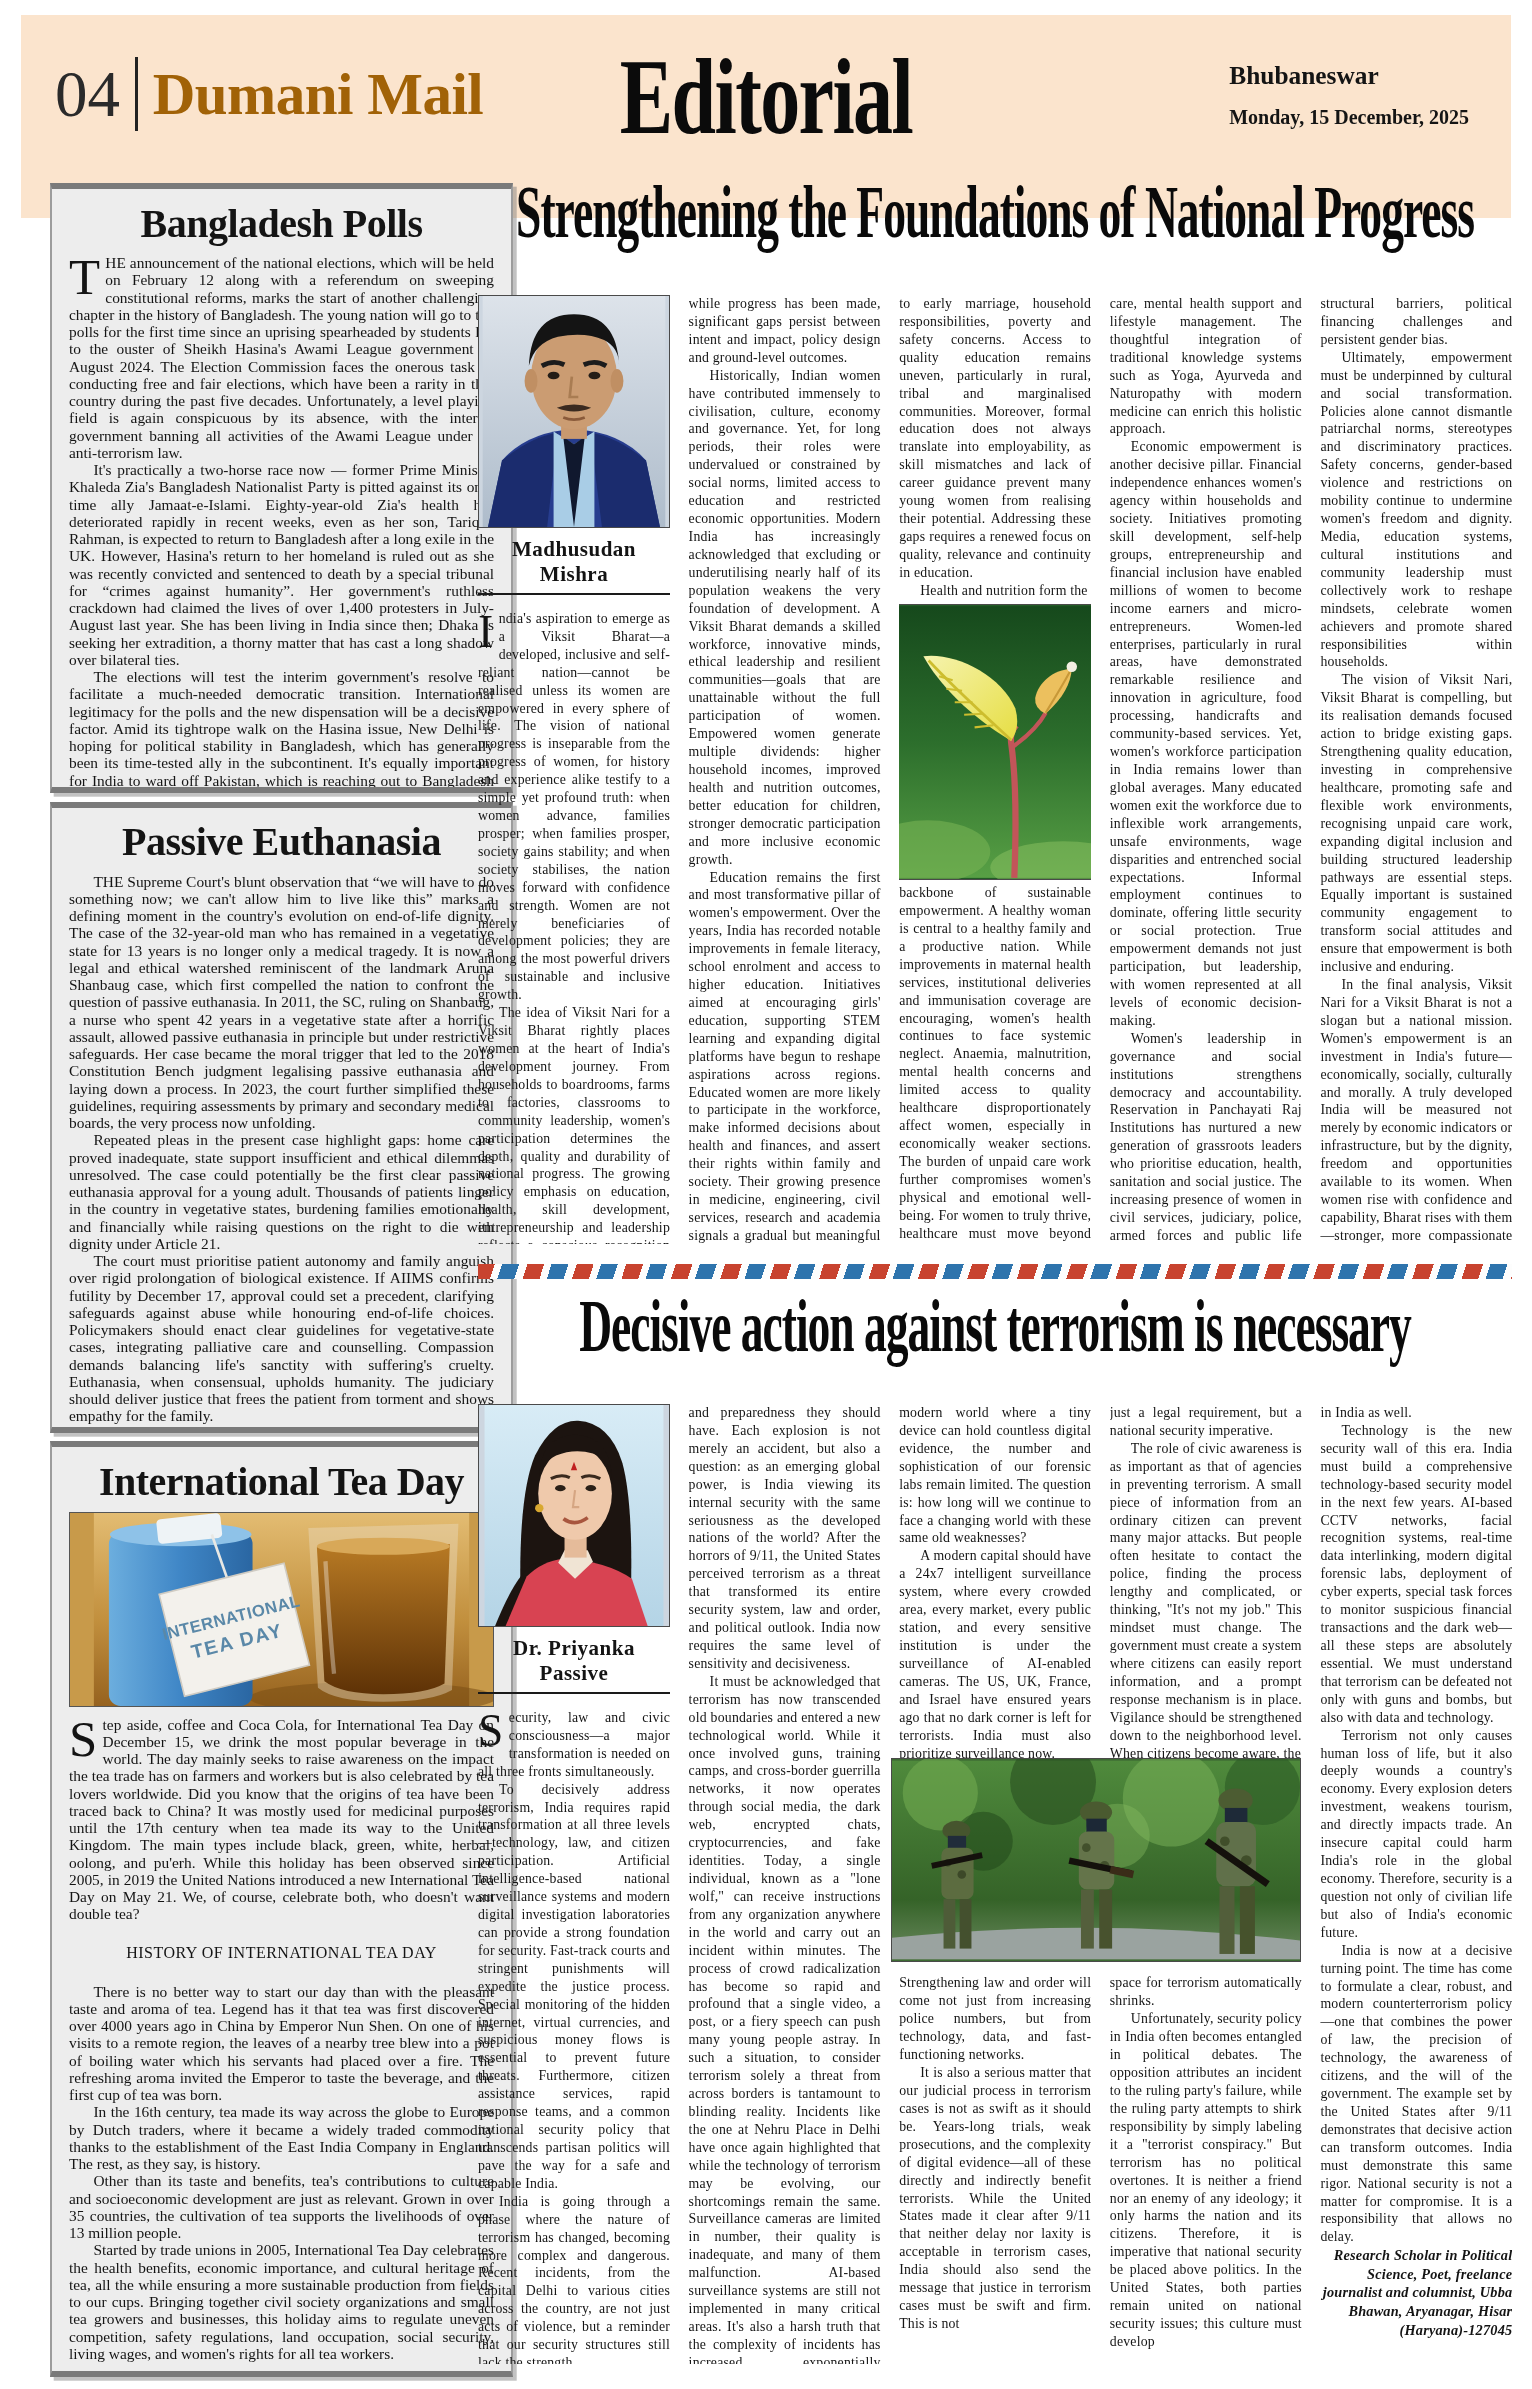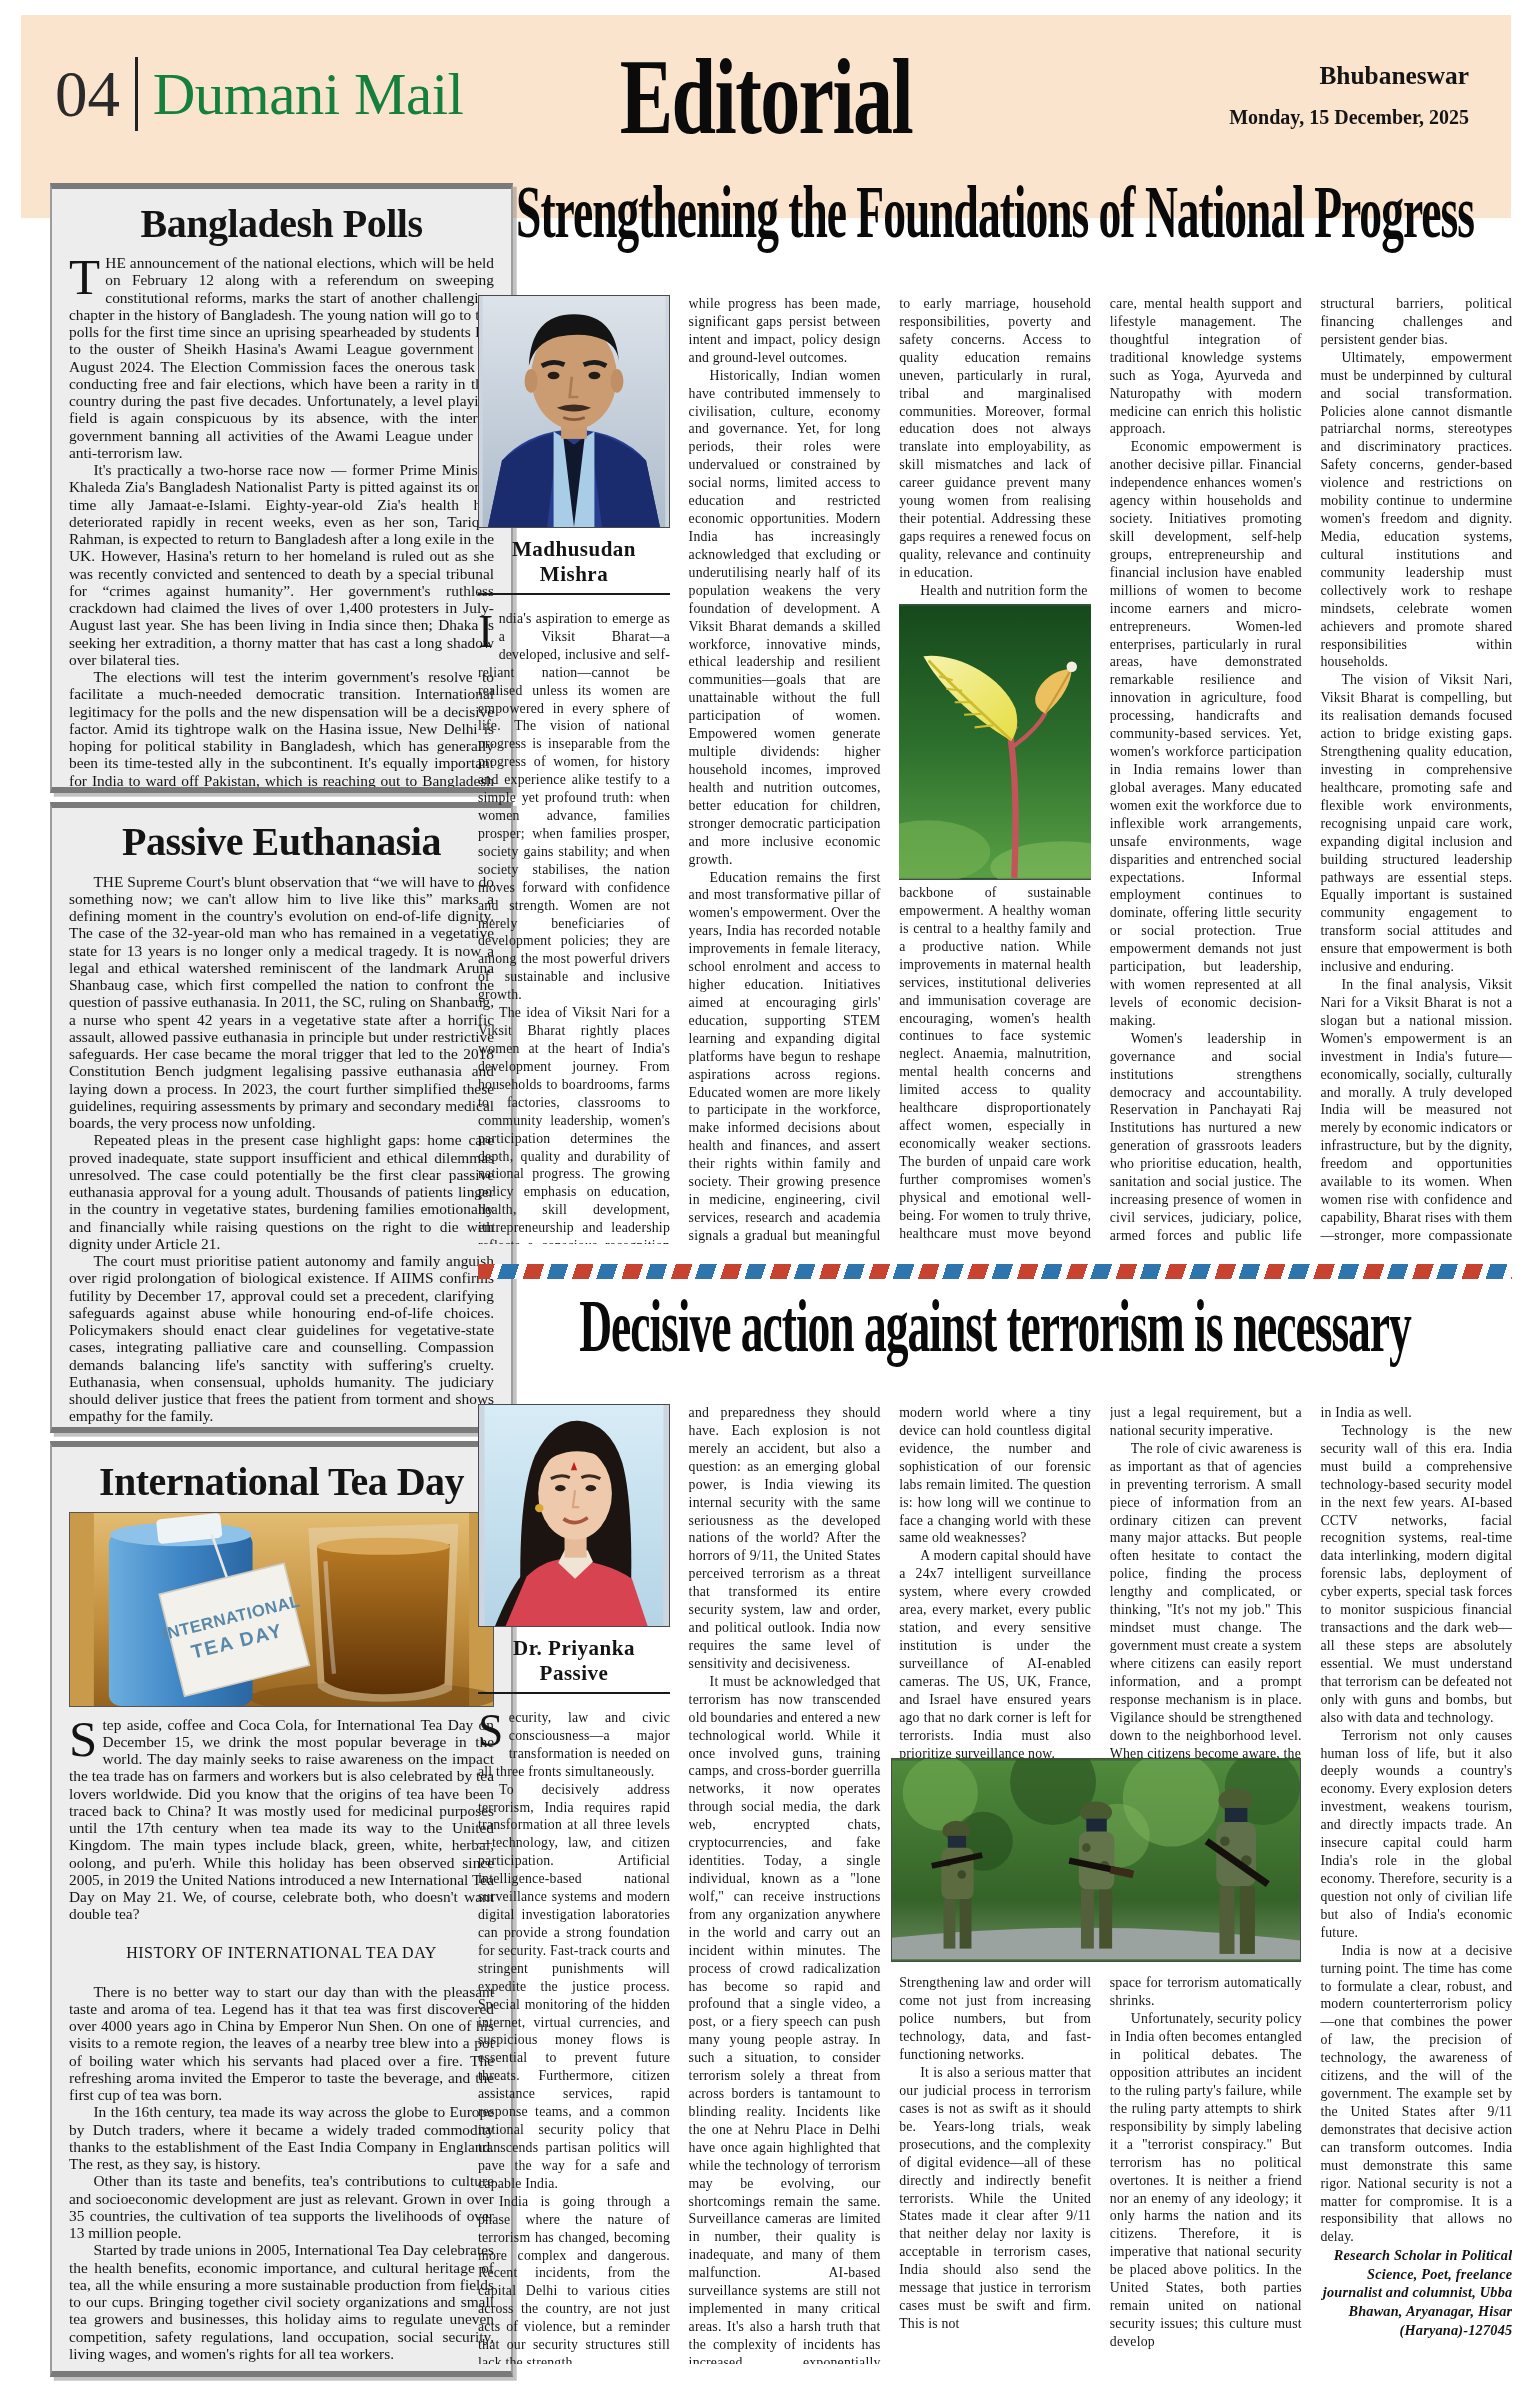--- a/index.html
+++ b/index.html
@@ -4,24 +4,24 @@
 <style>
   *{margin:0;padding:0;box-sizing:border-box}
   html,body{width:1533px;background:#fff}
   body{height:2389px;position:relative;overflow:hidden;font-family:"Liberation Serif",serif;color:#141414}
 
   
   .hdr{position:absolute;left:21px;top:15px;width:1490px;height:203px;background:#fbe4cd}
   .hdr-left{position:absolute;left:34px;top:42px;display:flex;align-items:center;gap:15px}
   .pgnum{font-size:65px;font-weight:400;color:#2a2a2a;line-height:1}
   .vbar{width:2.7px;height:74px;background:#222}
-  .masthead{font-size:59px;font-weight:normal;color:#15803d;letter-spacing:-0.5px;line-height:1}
+  .masthead{font-size:59px;font-weight:bold;color:#a16207;letter-spacing:-0.5px;line-height:1}
   .section{position:absolute;left:50%;top:27.6px;transform:translateX(-50%) scaleY(1.35);transform-origin:top center;
            font-size:80px;font-weight:bold;color:#0b0b0b;letter-spacing:-1.6px;line-height:1;white-space:nowrap}
-  .hdr-right{position:absolute;right:42px;top:46px;text-align:right;font-weight:bold}
+  .hdr-right{position:absolute;right:42px;top:46px;text-align:left;font-weight:bold}
   .hdr-city{font-size:25.4px}
   .hdr-date{font-size:20px;margin-top:16px}
 
   
   .rail{position:absolute;left:50px;top:183px;width:463px;display:flex;flex-direction:column;gap:8.5px}
   .gbox{background:#ededed;border:2.1px solid #9c9c9c;border-top:6.4px solid #7a7a7a;border-bottom:6.4px solid #7a7a7a;
         padding:9.5px 17px;overflow:hidden;box-shadow:3.7px 3.7px 0 rgba(120,120,120,.45)}
   .gbox h2{text-align:center;font-size:40px;font-weight:bold;letter-spacing:-0.5px;margin:4.2px 0 9.5px;line-height:1.05}
   .gbox p{font-size:15.4px;line-height:1.12;text-align:justify}
   .gbox [data-bind-paras] p:not(:first-child){text-indent:24.4px}

